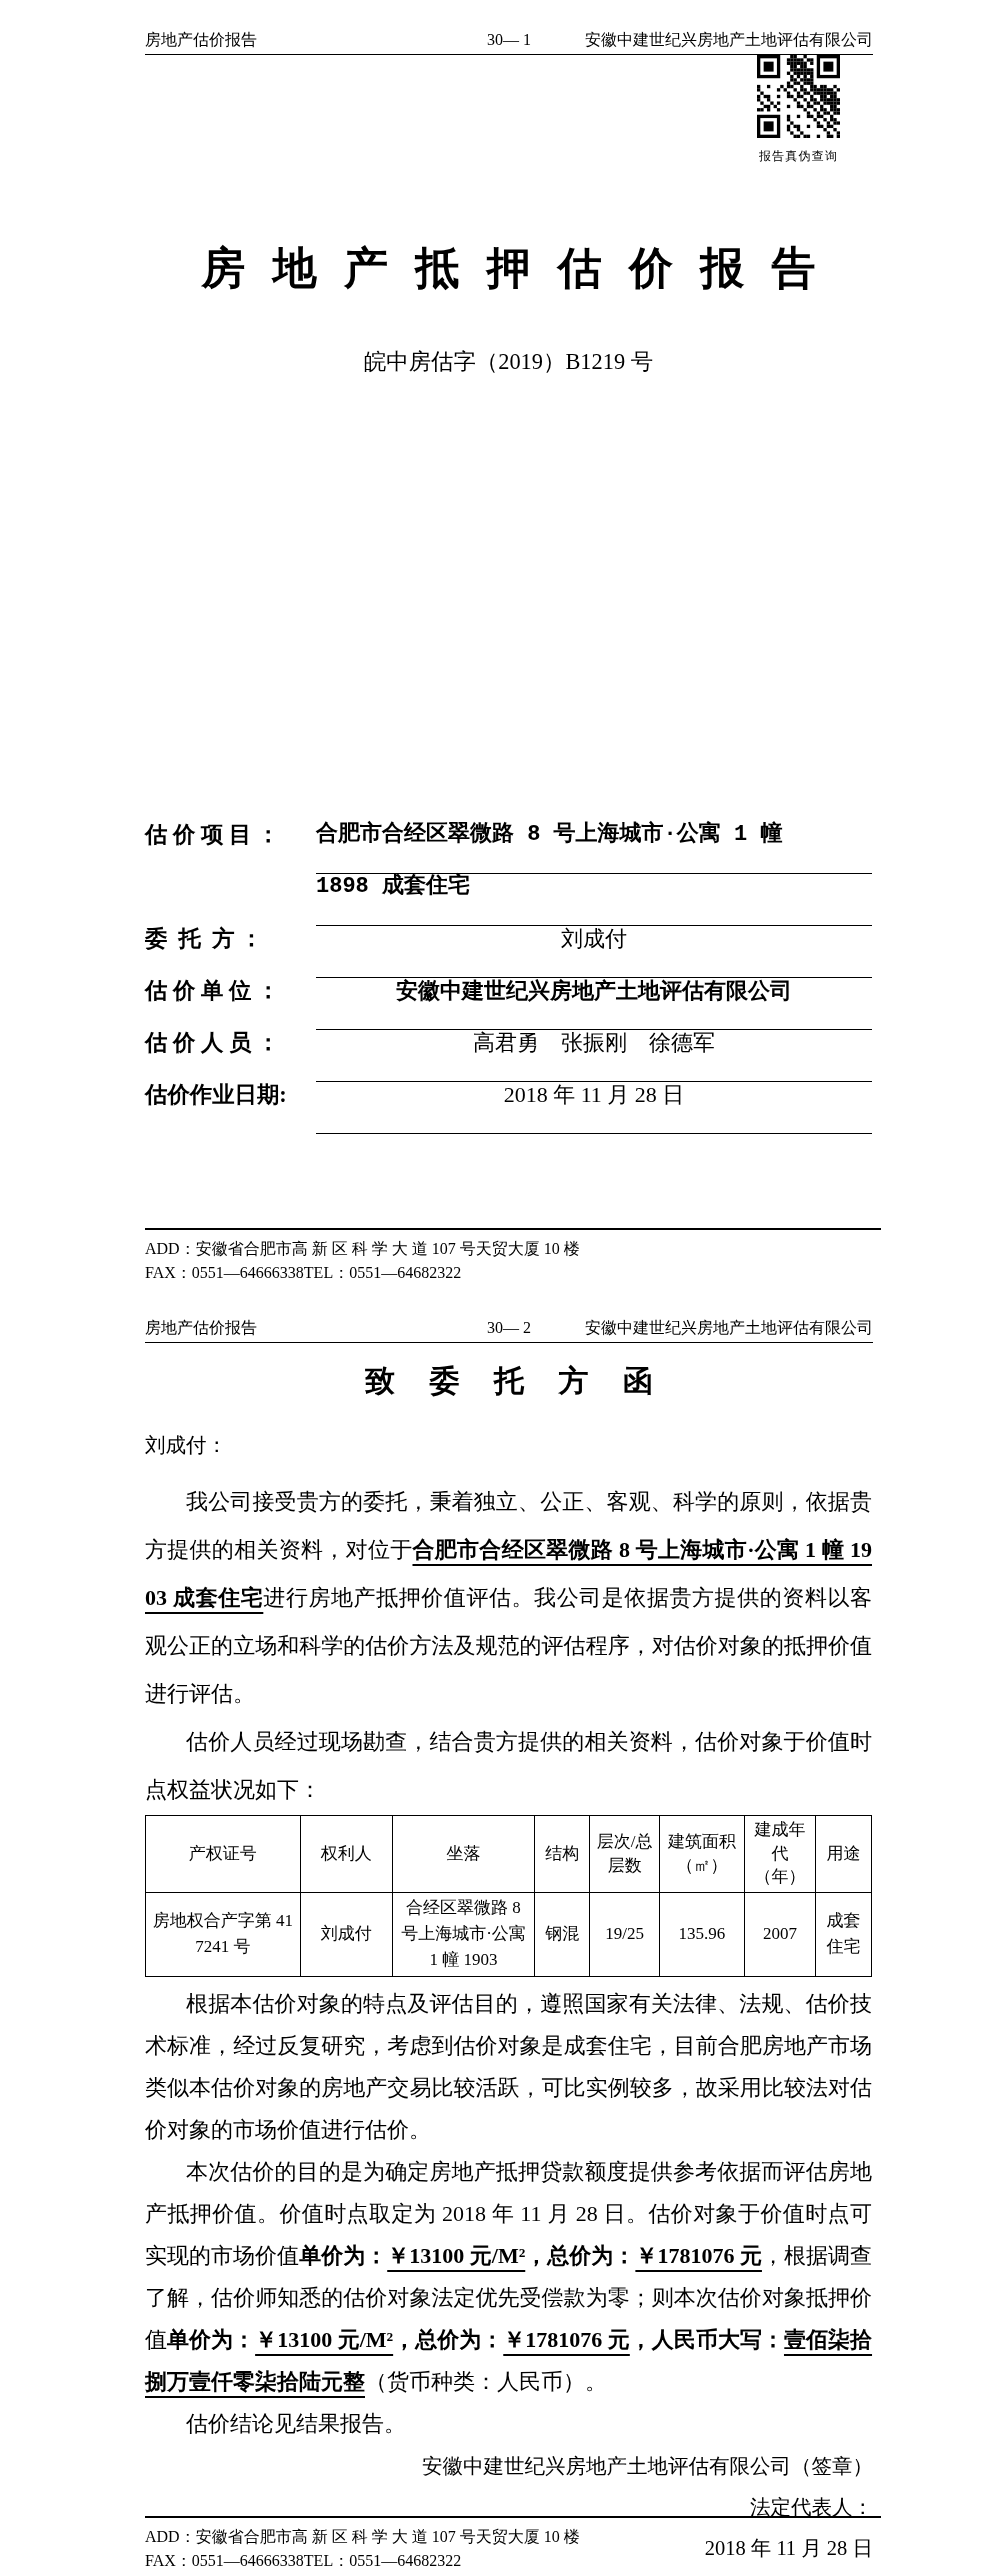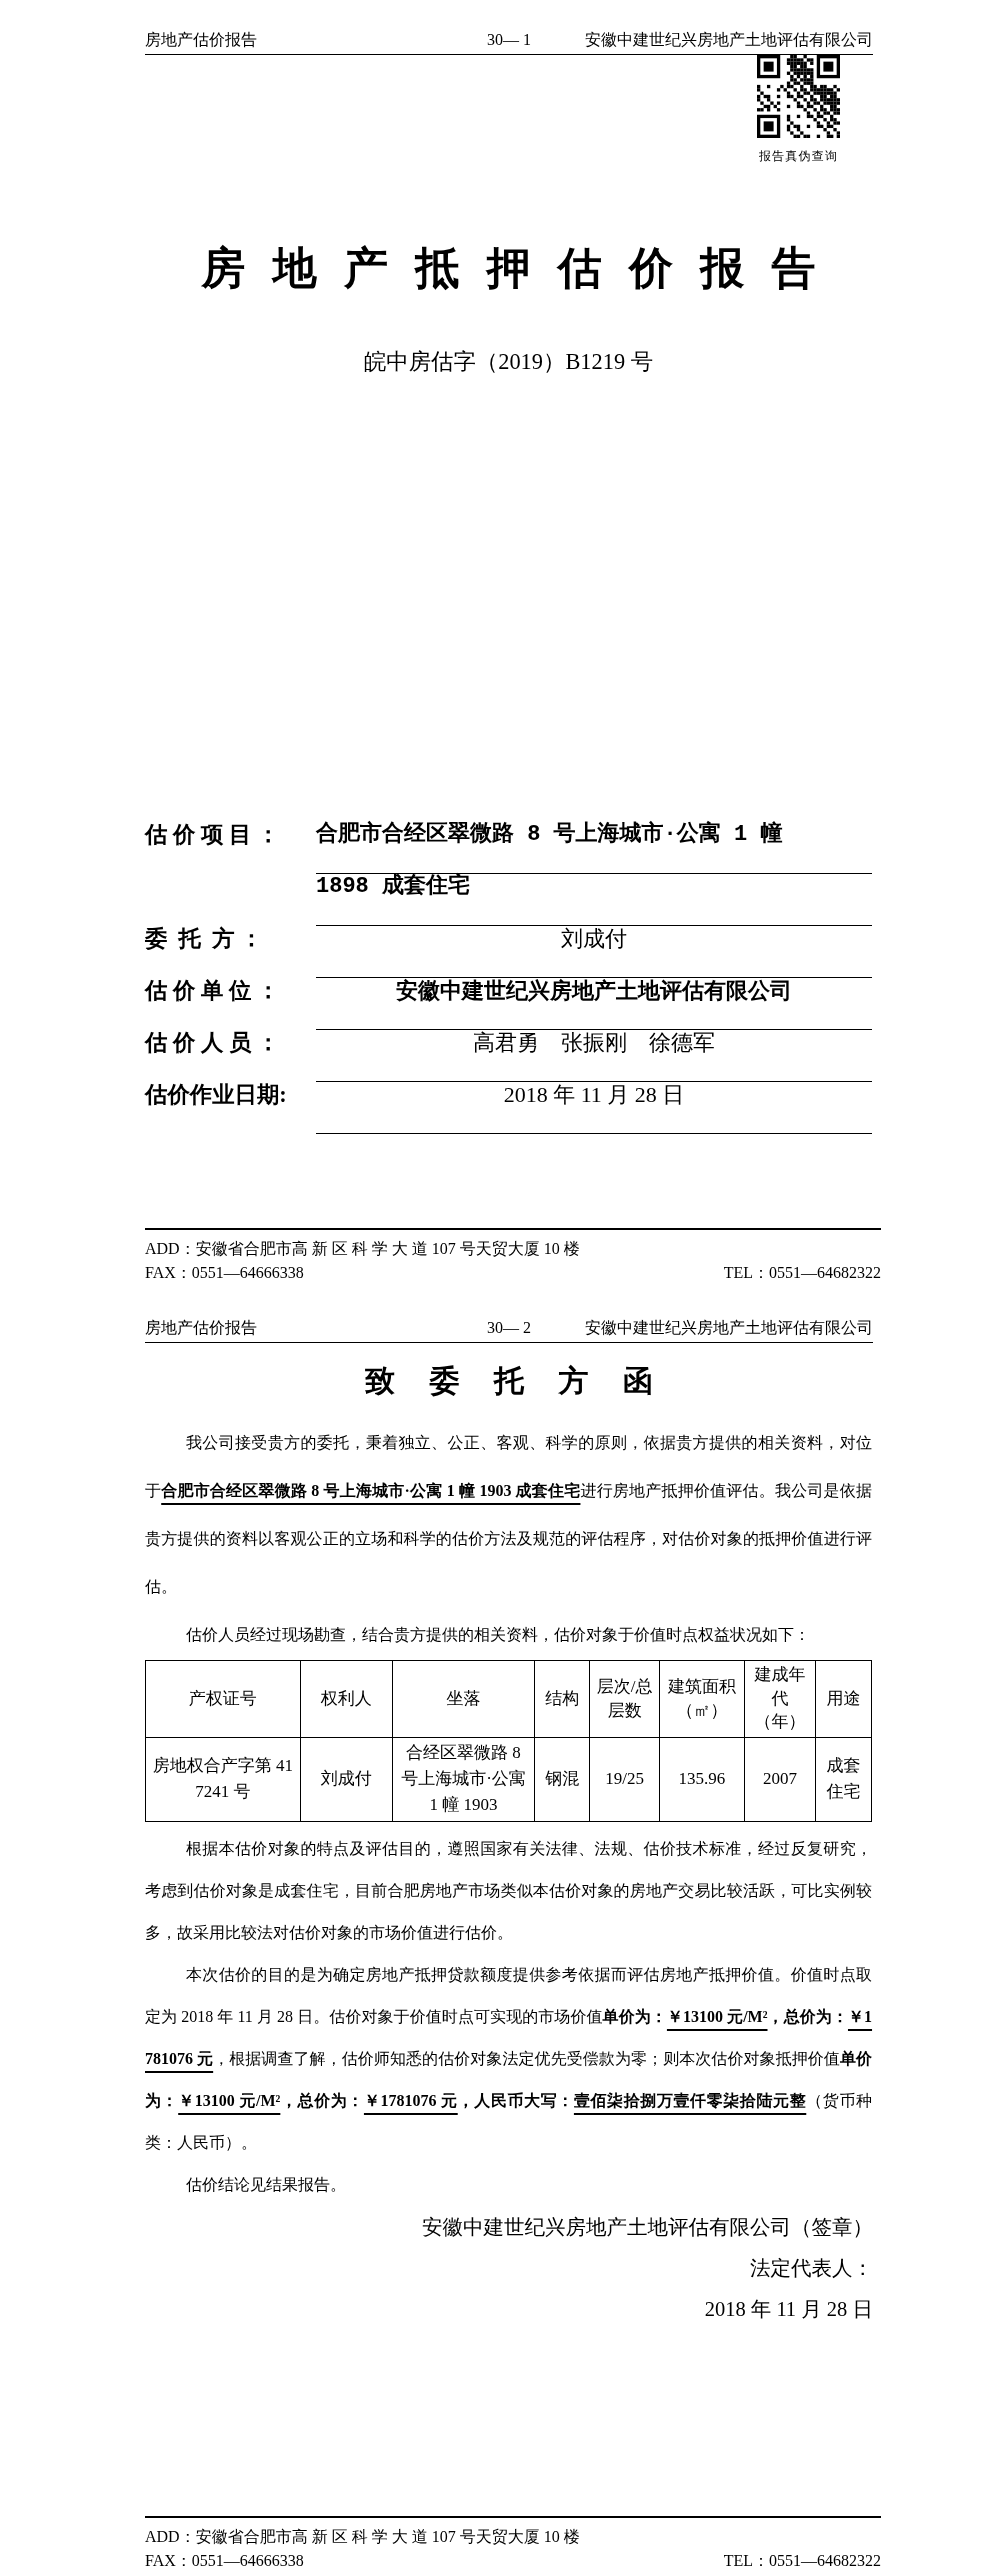--- a/index.html
+++ b/index.html
@@ -21,21 +21,21 @@
   .ph-mid   { flex:0 0 auto; text-align:center; white-space:pre; }
   .ph-right { flex:1; text-align:right; white-space:pre; }
 
   
   .pg-footer {
     position:absolute; left:145px; right:106px; bottom:3.7px;
     border-top:2.5px solid #000; padding-top:8.7px;
     font-size:16px;
   }
   .pf-add { white-space:pre; line-height:22.4px; }
-  .pf-row { display:flex; justify-content:space-between; line-height:22.4px; margin-top:1.2px; }
+  .pf-row { display:flex; justify-content:flex-start; line-height:22.4px; margin-top:1.2px; }
 
   
   .qr-wrap { position:absolute; top:55px; right:114px; width:149px; text-align:center; }
   .qr-box  { display:inline-block; width:83px; height:83px; }
   .qr-caption { margin-top:7.5px; font-size:12px; font-weight:normal; letter-spacing:1.2px; white-space:pre; }
 
   .main-title {
     position:absolute; top:239px; left:145px; width:727px;
     text-align:center; font-size:44px; font-weight:bold;
     letter-spacing:.62em; text-indent:.62em; white-space:nowrap;
@@ -62,21 +62,21 @@
   .letter-title {
     margin:45px 114px 0 145px; text-align:center;
     font-size:30px; font-weight:bold; letter-spacing:1.15em; text-indent:1.15em;
     line-height:39px; white-space:nowrap;
   }
   .salutation {
     margin:32px 114px 0 145px; font-size:20.5px; line-height:27px; white-space:pre;
   }
   .letter-body { margin:18.6px 114px 0 145px; width:727px; }
   .body-para {
-    font-size:16px; line-height:48px; text-align:justify;
+    font-size:22px; line-height:48px; text-align:justify;
     text-indent:41px; word-break:break-all;
   }
   .after-table .body-para { line-height:42px; }
   .seg-b  { font-weight:bold; }
   .seg-bu { font-weight:bold; text-decoration:underline; text-decoration-thickness:1.6px; text-underline-offset:6.8px; }
 
   .rights-table { width:100%; border-collapse:collapse; border:1.9px solid #000; margin-top:1.2px; }
   .rights-table th, .rights-table td {
     border:1.2px solid #000; text-align:center; vertical-align:middle;
     font-size:17px; font-weight:normal; padding:2.5px 3.7px; word-break:break-all;
@@ -349,20 +349,21 @@
 
 <section class="page">
   <header class="pg-header">
     <span class="ph-left">房地产估价报告</span>
     <span class="ph-mid">30— 2</span>
     <span class="ph-right">安徽中建世纪兴房地产土地评估有限公司</span>
   </header>
 
   <div style="padding-top:28px;">
     <h2 class="letter-title">致委托方函</h2>
+    <div class="salutation">刘成付：</div>
 
     <div class="letter-body">
       <div id="paras-before">
           <p class="body-para"><span>我公司接受贵方的委托，秉着独立、公正、客观、科学的原则，依据贵方提供的相关资料，对位于</span><span class="seg-bu">合肥市合经区翠微路 8 号上海城市·公寓 1 幢 1903 成套住宅</span><span>进行房地产抵押价值评估。我公司是依据贵方提供的资料以客观公正的立场和科学的估价方法及规范的评估程序，对估价对象的抵押价值进行评估。</span></p>
           <p class="body-para"><span>估价人员经过现场勘查，结合贵方提供的相关资料，估价对象于价值时点权益状况如下：</span></p>
         </div>
 
       <table class="rights-table" id="rights-table">
         <colgroup id="rights-cols">
             <col style="width: 21.3%;">

